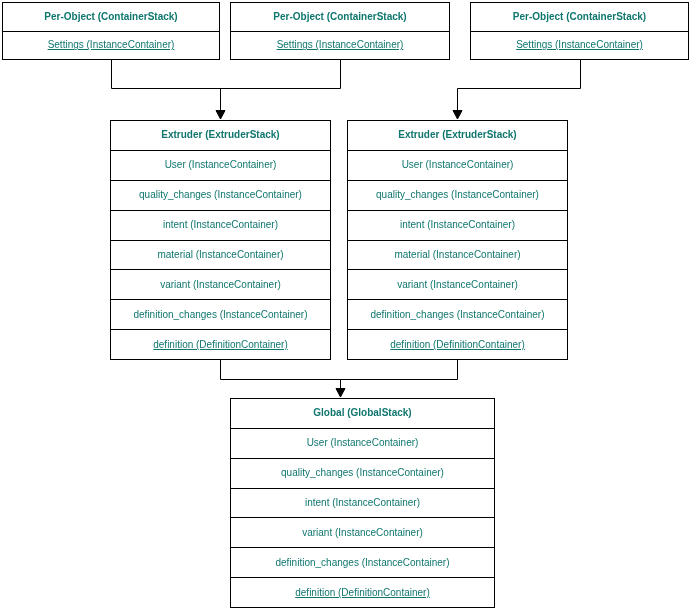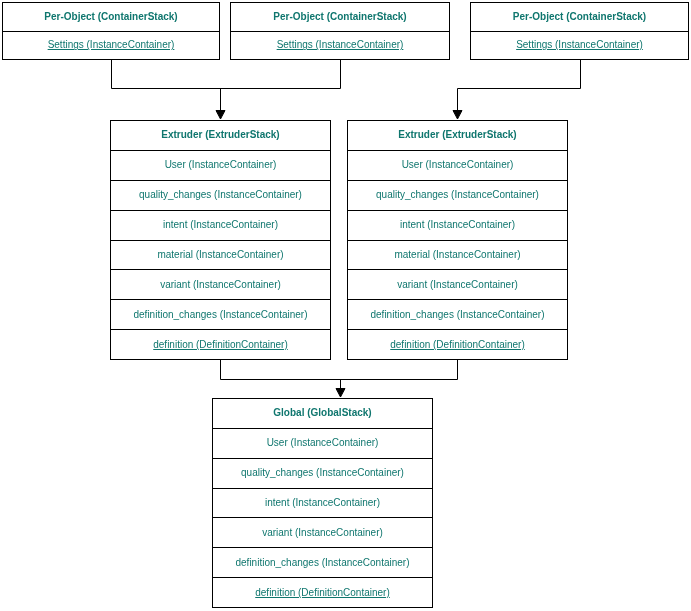--- a/index.html
+++ b/index.html
@@ -65,21 +65,21 @@
     <div class="cell hdr">Extruder (ExtruderStack)</div>
     <div class="cell">User (InstanceContainer)</div>
     <div class="cell">quality_changes (InstanceContainer)</div>
     <div class="cell">intent (InstanceContainer)</div>
     <div class="cell">material (InstanceContainer)</div>
     <div class="cell">variant (InstanceContainer)</div>
     <div class="cell">definition_changes (InstanceContainer)</div>
     <div class="cell">definition (DefinitionContainer)</div>
   </div>
 
-  <div class="stack" style="left:212px; top:398px; width:221px; height:210px;">
+  <div class="stack" style="left:230px; top:398px; width:265px; height:210px;">
     <div class="cell hdr">Global (GlobalStack)</div>
     <div class="cell">User (InstanceContainer)</div>
     <div class="cell">quality_changes (InstanceContainer)</div>
     <div class="cell">intent (InstanceContainer)</div>
     <div class="cell">variant (InstanceContainer)</div>
     <div class="cell">definition_changes (InstanceContainer)</div>
     <div class="cell">definition (DefinitionContainer)</div>
   </div>
 
   <svg class="connectors" width="691" height="611" viewBox="0 0 691 611">

